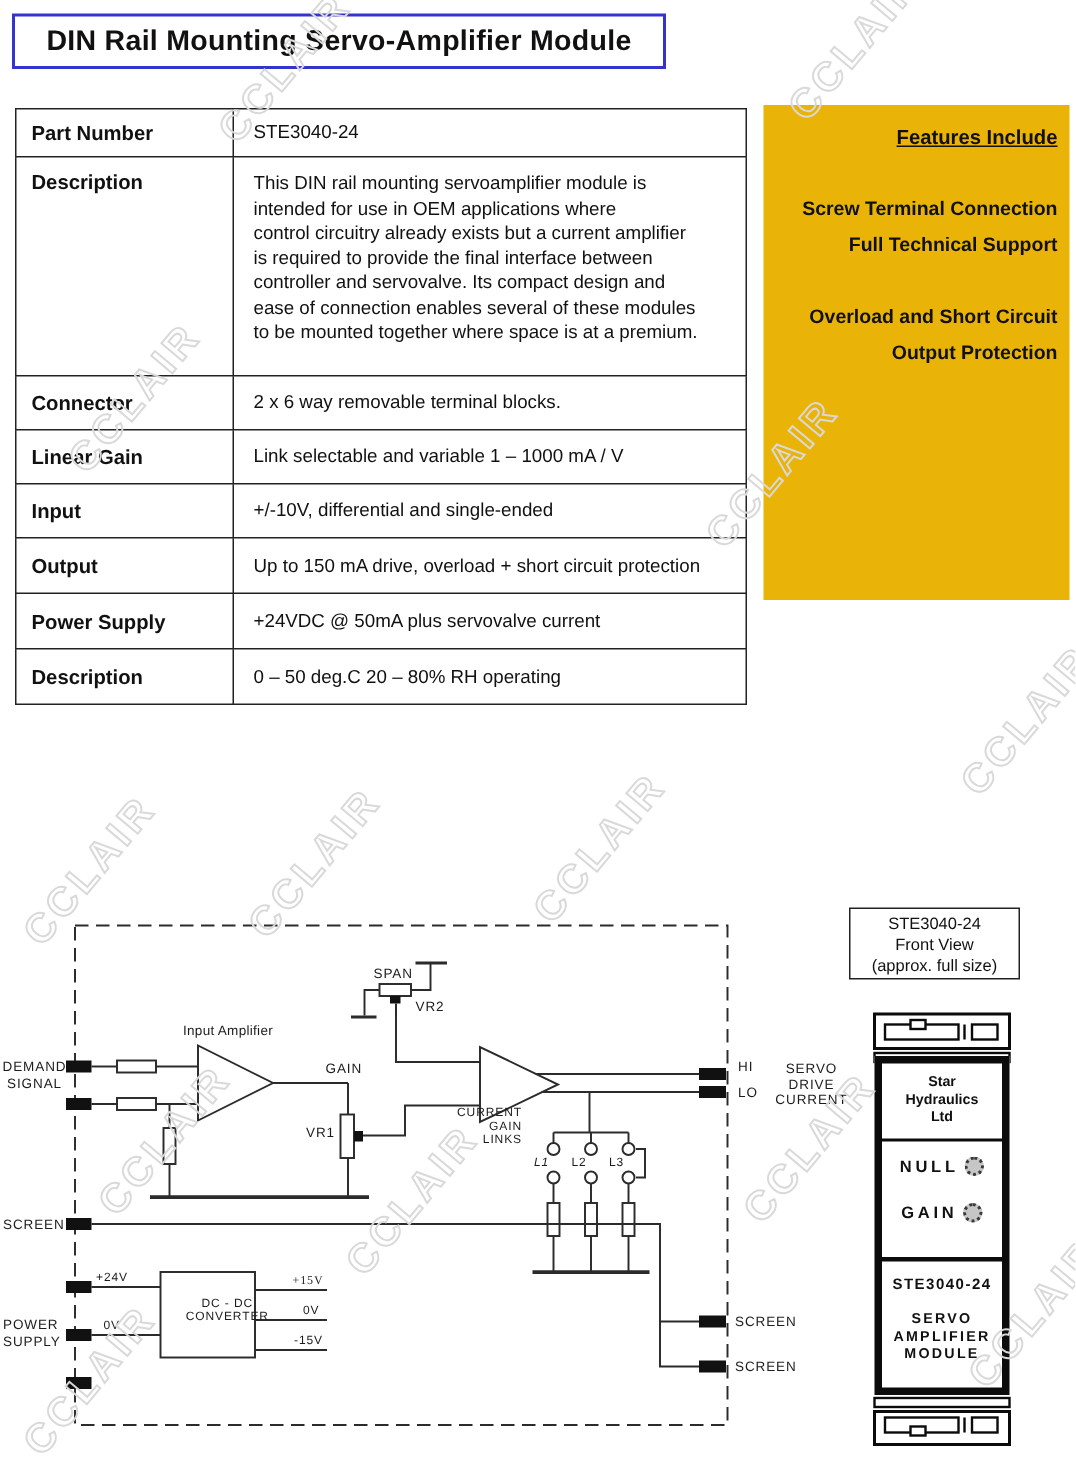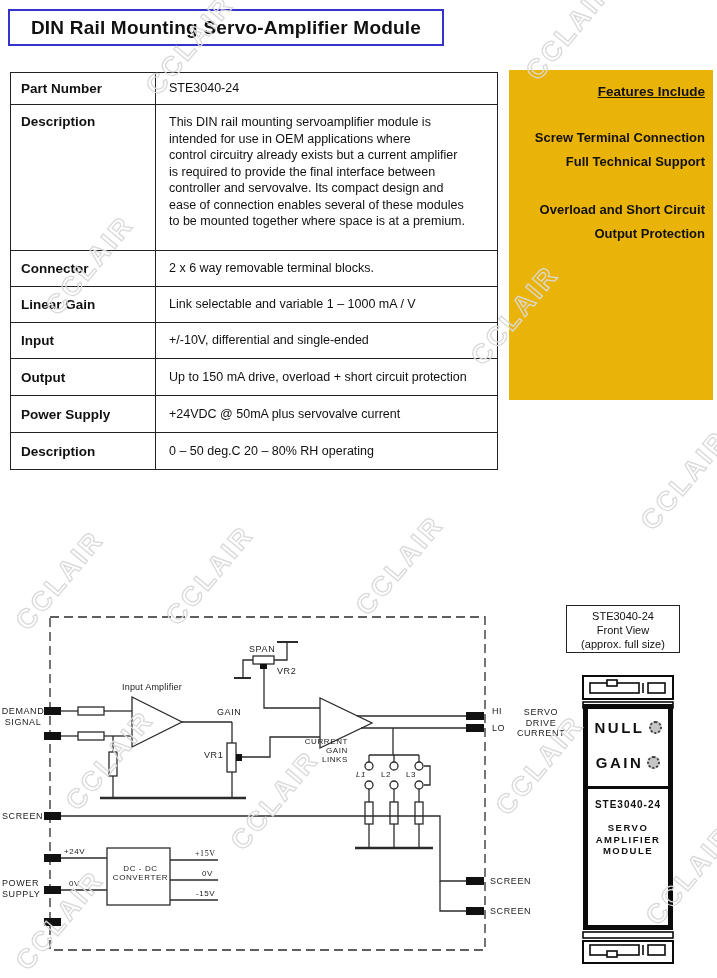--- a/index.html
+++ b/index.html
@@ -56,21 +56,21 @@
                 padding-top:3px; white-space:pre-line; z-index:2; }
   .module { position:absolute; left:581px; top:674px; width:94px; height:291px; z-index:2; }
   .module svg { position:absolute; left:0; }
   .mod-body { position:absolute; left:2px; top:30px; width:90px; height:226px;
               border:5px solid #0b0b0b; background:#fff; }
   .sec-brand { height:52px; border-bottom:2.5px solid #0b0b0b; text-align:center;
                font-size:9.5px; font-weight:bold; line-height:11.5px; padding-top:7px; white-space:pre-line; }
   .sec-pots { height:70px; border-bottom:3.5px solid #0b0b0b; }
   .pot-row { display:flex; align-items:center; justify-content:center; margin-top:10px; }
   .pot-row + .pot-row { margin-top:18px; }
-  .pot-row span.pl { font-size:15px; font-weight:bold; letter-spacing:2.5px; }
+  .pot-row span.pl { font-size:11px; font-weight:bold; letter-spacing:2.5px; }
   .knob { display:inline-block; width:13px; height:13px; border-radius:50%;
           background:#c6c6c6; border:2px dotted #3a3a3a; margin-left:4px; }
   .sec-label { text-align:center; }
   .part-no { font-size:10px; font-weight:bold; letter-spacing:1px; margin-top:10px; }
   .mod-type { font-size:9.5px; font-weight:bold; letter-spacing:1.5px; line-height:11.5px;
               margin-top:12px; white-space:pre-line; }
 </style>
 </head>
 <body>
 
@@ -235,21 +235,21 @@
     <div class="dlabel ctr" style="left:512px; top:107px; width:58px;">SERVO
 DRIVE
 CURRENT</div>
     <div class="dlabel" style="left:2px; top:211px;">SCREEN</div>
     <div class="dlabel" style="left:490px; top:276px;">SCREEN</div>
     <div class="dlabel" style="left:490px; top:306px;">SCREEN</div>
     <div class="dlabel" style="left:2px; top:278px; width:48px;">POWER
 SUPPLY</div>
     <div class="dlabel sm" style="left:64px; top:247px;">+24V</div>
     <div class="dlabel sm" style="left:69px; top:279px;">0V</div>
-    <div class="dlabel ctr sm" style="left:107px; top:264px; width:67px;">DC - DC
+    <div class="dlabel ctr sm" style="left:118px; top:264px; width:67px;">DC - DC
 CONVERTER</div>
     <div class="dlabel sm" style="left:195px; top:249px;font-family:Liberation Serif, serif;">+15V</div>
     <div class="dlabel sm" style="left:202px; top:269px;">0V</div>
     <div class="dlabel sm" style="left:196px; top:289px;">-15V</div>
   </div>
 
   <div class="fv-caption">STE3040-24
 Front View
 (approx. full size)</div>
 
@@ -258,20 +258,23 @@
       <g fill="none" stroke="#0b0b0b" stroke-width="2">
         <rect x="2" y="2" width="90" height="23"></rect>
         <rect x="9" y="9" width="49" height="10" stroke-width="1.6"></rect>
         <rect x="26" y="6" width="10" height="6" fill="#fff" stroke-width="1.6"></rect>
         <line x1="62" y1="9" x2="62" y2="19" stroke-width="1.6"></line>
         <rect x="67" y="9" width="17" height="10" stroke-width="1.6"></rect>
         <rect x="2" y="28" width="90" height="6" stroke-width="1.6"></rect>
       </g>
     </svg>
     <div class="mod-body">
+      <div class="sec-brand">Star
+Hydraulics
+Ltd</div>
       <div class="sec-pots">
         <div class="pot-row">
           <span class="pl">NULL</span>
           <span class="knob"></span>
         </div>
         <div class="pot-row">
           <span class="pl">GAIN</span>
           <span class="knob"></span>
         </div>
       </div>

